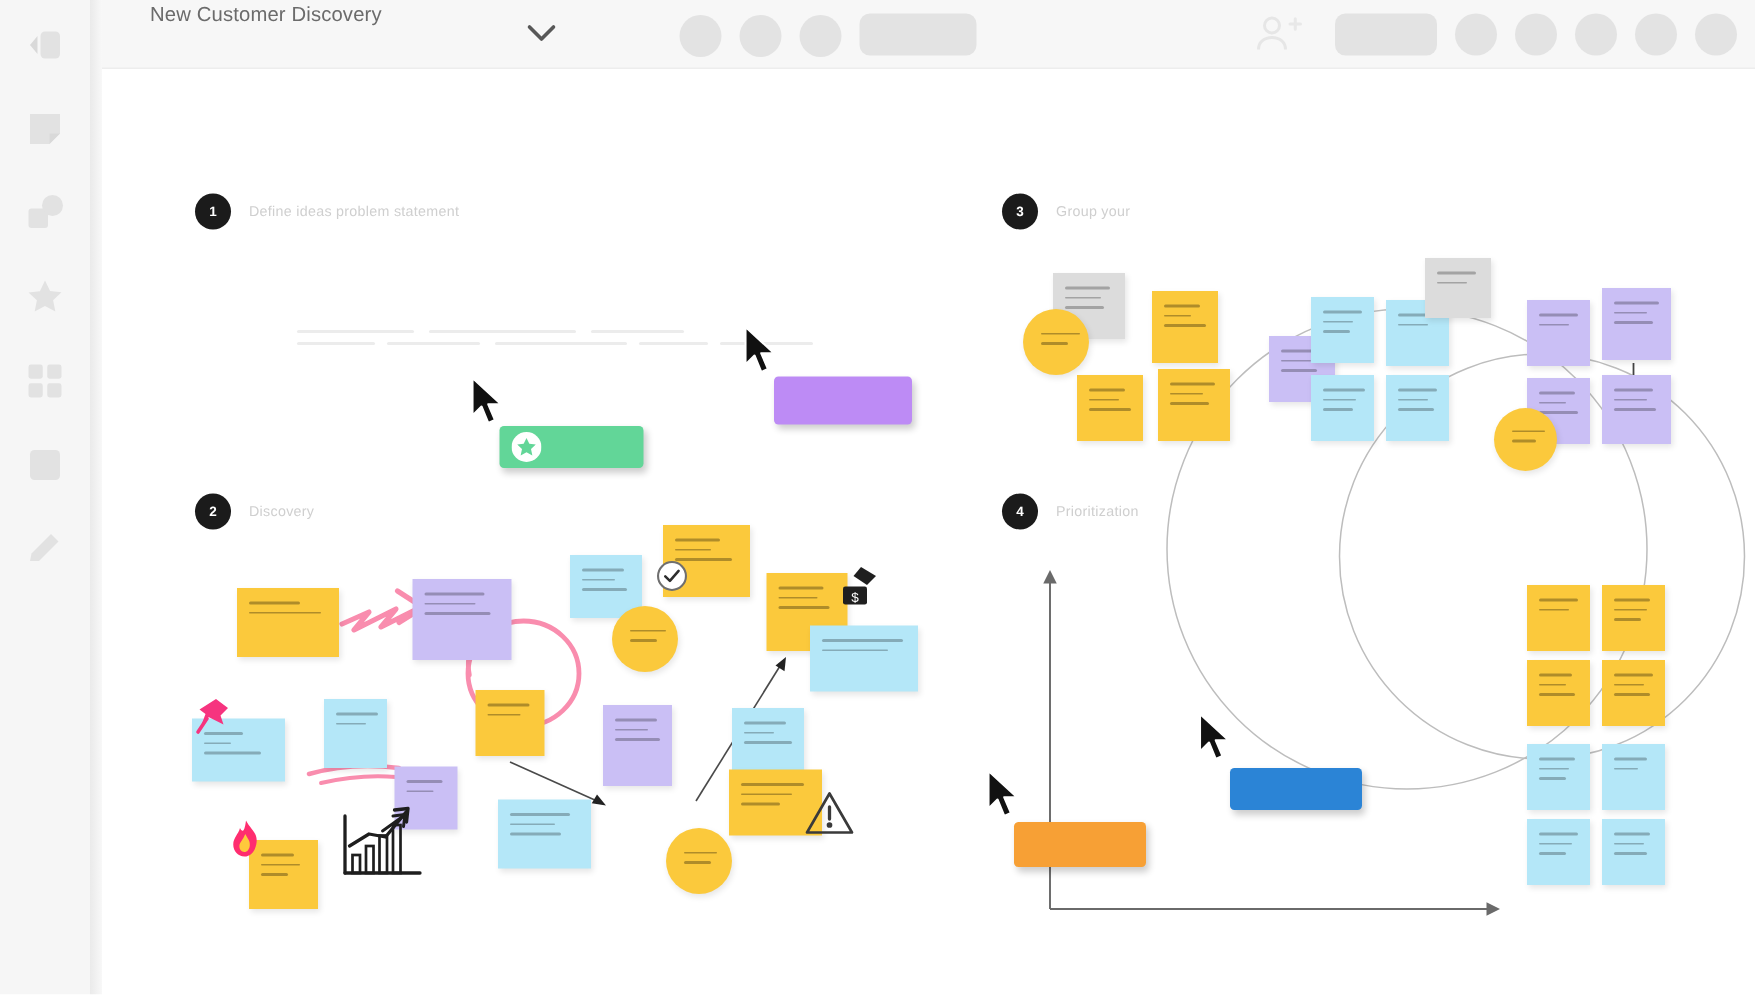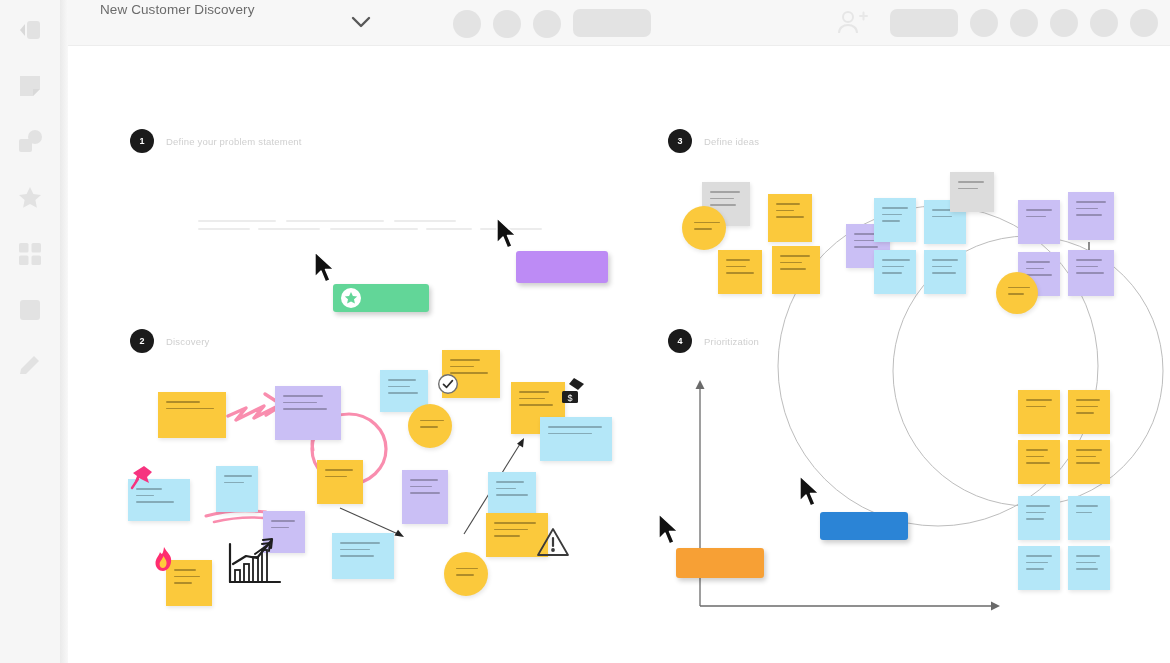--- a/index.html
+++ b/index.html
@@ -167,25 +167,25 @@
   <div class="ph-circle" style="left:970px;top:9px;width:28px;height:28px"></div>
   <div class="ph-circle" style="left:1010px;top:9px;width:28px;height:28px"></div>
   <div class="ph-circle" style="left:1050px;top:9px;width:28px;height:28px"></div>
   <div class="ph-circle" style="left:1090px;top:9px;width:28px;height:28px"></div>
   <div class="ph-circle" style="left:1130px;top:9px;width:28px;height:28px"></div>
 
   <div id="canvas">
 
     <div class="sec" style="left:62px;top:83px">
       <div class="sec-bullet">1</div>
-      <div class="sec-label">Define your problem statement</div>
+      <div class="sec-label">Define ideas problem statement</div>
     </div>
     <div class="sec" style="left:600px;top:83px">
       <div class="sec-bullet">3</div>
-      <div class="sec-label">Define ideas</div>
+      <div class="sec-label">Group your</div>
     </div>
     <div class="sec" style="left:62px;top:283px">
       <div class="sec-bullet">2</div>
       <div class="sec-label">Discovery</div>
     </div>
     <div class="sec" style="left:600px;top:283px">
       <div class="sec-bullet">4</div>
       <div class="sec-label">Prioritization</div>
     </div>
 

